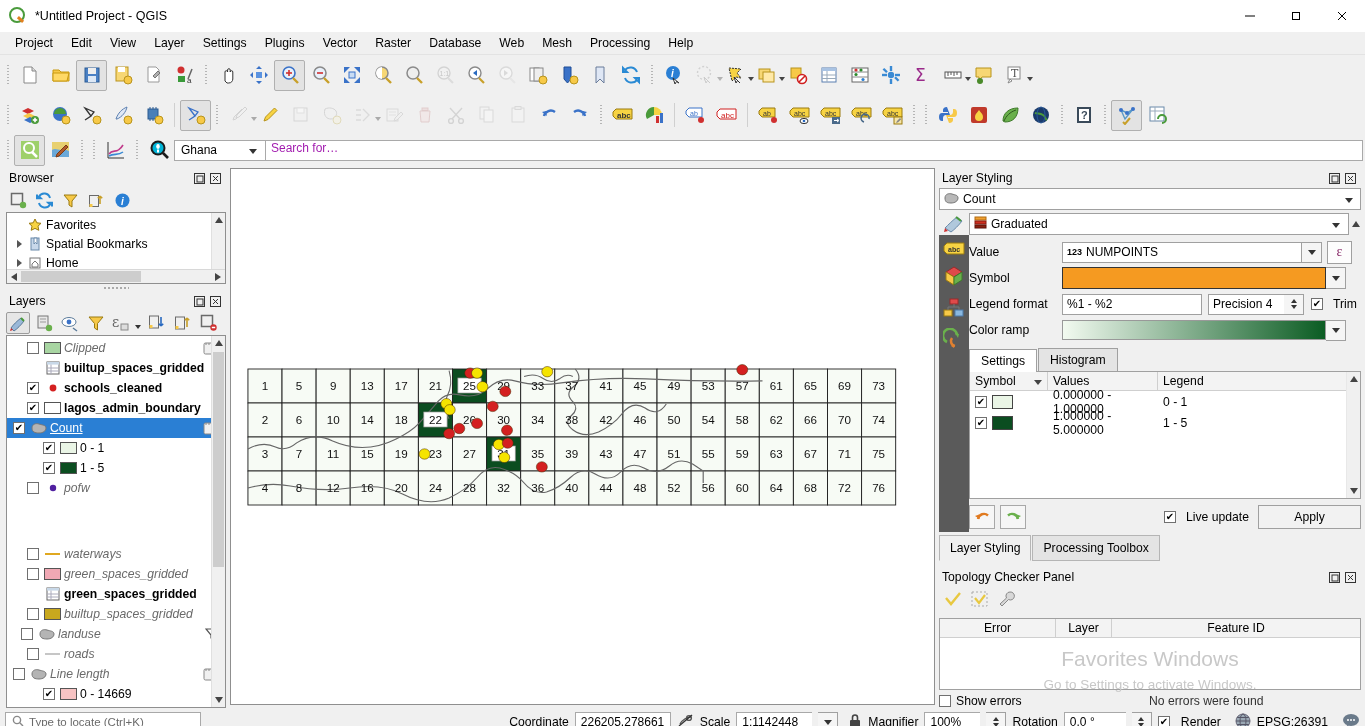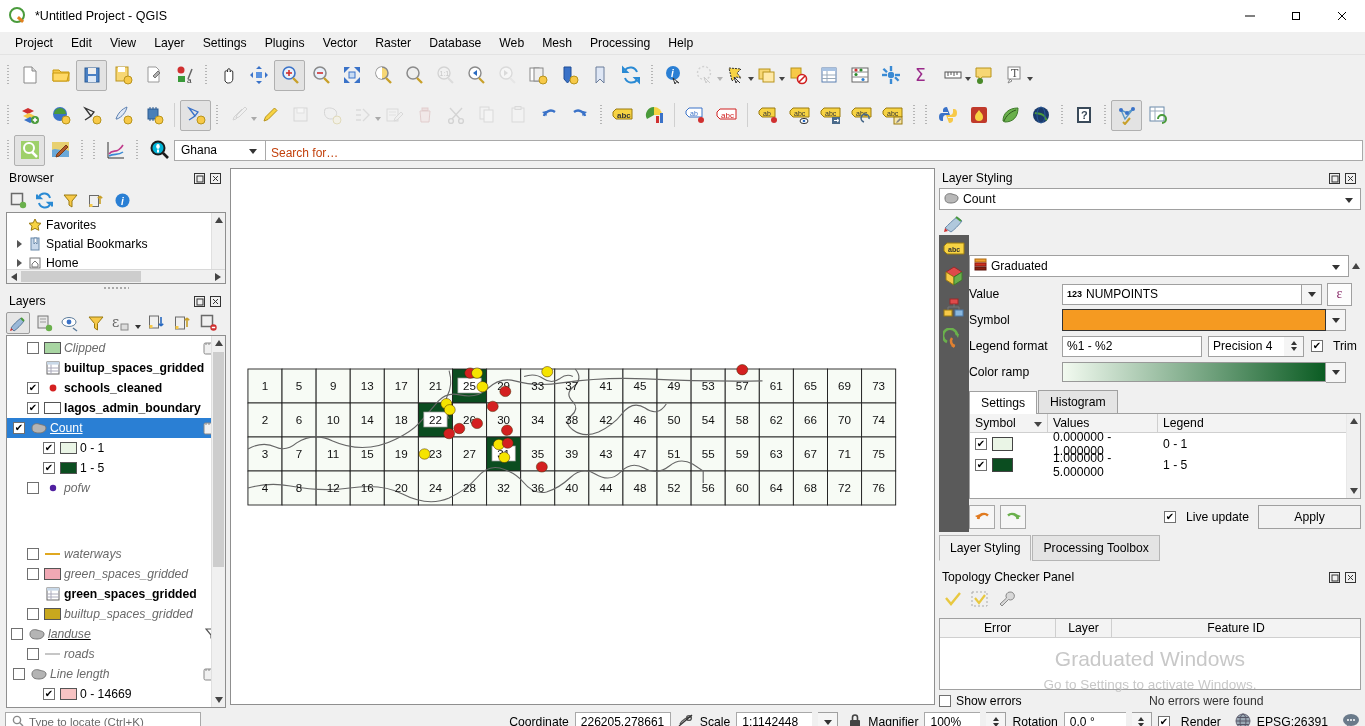--- a/index.html
+++ b/index.html
@@ -45,21 +45,21 @@
   .tdrop { width:11px; height:31px; display:flex; align-items:flex-end; justify-content:center; padding-bottom:10px; }
   .tdrop:after { content:""; width:0; height:0; border-left:3.5px solid transparent; border-right:3.5px solid transparent; border-top:4.5px solid #333; }
 
   
   .combo-ghana {
     width:92px; height:21px; background:#fff; border:1px solid #a9a9a9;
     display:flex; align-items:center; padding-left:6px; font-size:12px; position:relative; }
   .combo-ghana:after { content:""; position:absolute; right:8px; top:8px;
     border-left:4px solid transparent; border-right:4px solid transparent; border-top:5px solid #333; }
   .search-box { flex:1; height:21px; background:#fff; border:1px solid #a9a9a9; border-left:none;
-    display:flex; align-items:flex-end; padding-left:5px; color:#c2410c; font-size:12px; margin-right:2px;}
+    display:flex; align-items:flex-start; padding-left:5px; color:#a21caf; font-size:12px; margin-right:2px;}
 
   
   .main { display:flex; height:543px; background:#f0f0f0; }
 
   
   .panel-title { height:20px; display:flex; align-items:center; font-size:12.2px; padding-left:3px; }
   .panel-title .ptxt { font-weight:normal; }
   .panel-btns { margin-left:auto; display:flex; gap:3px; padding-right:4px; }
   .pbtn { width:13px; height:13px; display:flex; align-items:center; justify-content:center; color:#333; }
   .pbtn svg { display:block; }
@@ -107,21 +107,21 @@
   
   .canvas-wrap { flex:1; padding:3px 2px 0 2px; }
   .canvas { width:100%; height:537px; background:#fff; border:1px solid #8f8f8f; position:relative; overflow:hidden; }
 
   
   .rightcol { width:428px; padding:3px 4px 0 2px; display:flex; flex-direction:column; }
   .ls-combo { height:22px; background:#fff; border:1px solid #a0a0a0; display:flex; align-items:center; padding-left:4px; font-size:12.2px; position:relative; }
   .ls-combo .arrow { position:absolute; right:7px; top:9px; border-left:4px solid transparent; border-right:4px solid transparent; border-top:5px solid #333; }
   .ls-body { flex:1; display:flex; margin-top:3px; min-height:0; }
   .ls-dark { background:#5a5a5a; width:30px; display:flex; flex-direction:column; align-items:center; gap:7px; padding-top:6px; }
-  .ls-content { flex:1; display:flex; flex-direction:column; min-width:0;margin-top:42px; }
+  .ls-content { flex:1; display:flex; flex-direction:column; min-width:0; }
 
   .rowline { display:flex; align-items:center; height:26px; }
   .rlabel { width:93px; font-size:12.2px; }
   .inp { height:21px; background:#fff; border:1px solid #a0a0a0; display:flex; align-items:center; padding-left:4px; font-size:12px; }
   .dropbtn { width:20px; height:21px; border:1px solid #a0a0a0; border-left:none; background:#f5f5f5; display:flex; align-items:center; justify-content:center; }
   .dropbtn:after { content:""; border-left:4px solid transparent; border-right:4px solid transparent; border-top:5px solid #333; }
   .eps-btn { width:25px; height:23px; border:1px solid #a0a0a0; background:#fdfdfd; display:flex; align-items:center; justify-content:center; color:#8a2c6b; font-size:14px; margin-left:5px; font-family:"Liberation Serif", serif;}
   .spin { width:20px; height:21px; border:1px solid #a0a0a0; border-left:none; background:#f5f5f5; display:flex; flex-direction:column; align-items:center; justify-content:center;}
   .spin i { width:0;height:0;border-left:3px solid transparent;border-right:3px solid transparent; }
   .spin i.up { border-bottom:4px solid #333; margin-bottom:2px;}
@@ -1054,21 +1054,21 @@
             </span>
             <span class="lname bold">green_spaces_gridded</span>
           </div>
           <div class="lrow" style="padding-left: 20px;">
             <span class="cbx"></span>
             <span class="ico">
               <span style="display:block;width:17px;height:12px;border:1px solid #555;background:#c8a81e"></span>
             </span>
             <span class="lname it">builtup_spaces_gridded</span>
           </div>
-          <div class="lrow" style="padding-left: 2px; text-decoration: underline;">
+          <div class="lrow" style="padding-left: 12px;">
             <span class="exp" style="margin-right: 2px;"><i class=""></i></span>
             <span class="cbx"></span>
             <span class="ico">
               <svg width="16" height="12" viewBox="0 0 16 12">
                 <path d="M1 6C1 2 5 1 8 2s7 1 7 4-3 5-7 5-7-1-7-5z" fill="#b4b4b4" stroke="#777"></path>
               </svg>
             </span>
             <span class="lname it">landuse</span>
             <span class="rightico">
               <svg width="15" height="13" viewBox="0 0 15 13">
@@ -1566,21 +1566,21 @@
               <path d="M12 1a4 4 0 00-3.5 6L2 13l2 2 6.5-6.5A4 4 0 1012 1z" fill="#d8d8d8" stroke="#888"></path>
             </svg>
           </div>
       </div>
       <div class="topo-table">
         <div class="topo-head">
           <div style="width:116px">Error</div>
           <div style="width:56px">Layer</div>
           <div style="flex:1;border-right:none">Feature ID</div>
         </div>
-        <div class="watermark wm1">Graduated Windows</div>
+        <div class="watermark wm1">Favorites Windows</div>
         <div class="watermark wm2">Go to Settings to activate Windows.</div>
       </div>
       <div style="display:flex;align-items:center;margin-top:4px;position:relative;">
         <span class="cbx"></span>
         <span style="font-size:12.2px">Show errors</span>
         <span style="position:absolute;left:210px;font-size:12.2px;color:#333">No errors were found</span>
       </div>
     </div>
   </div>
 </div>

